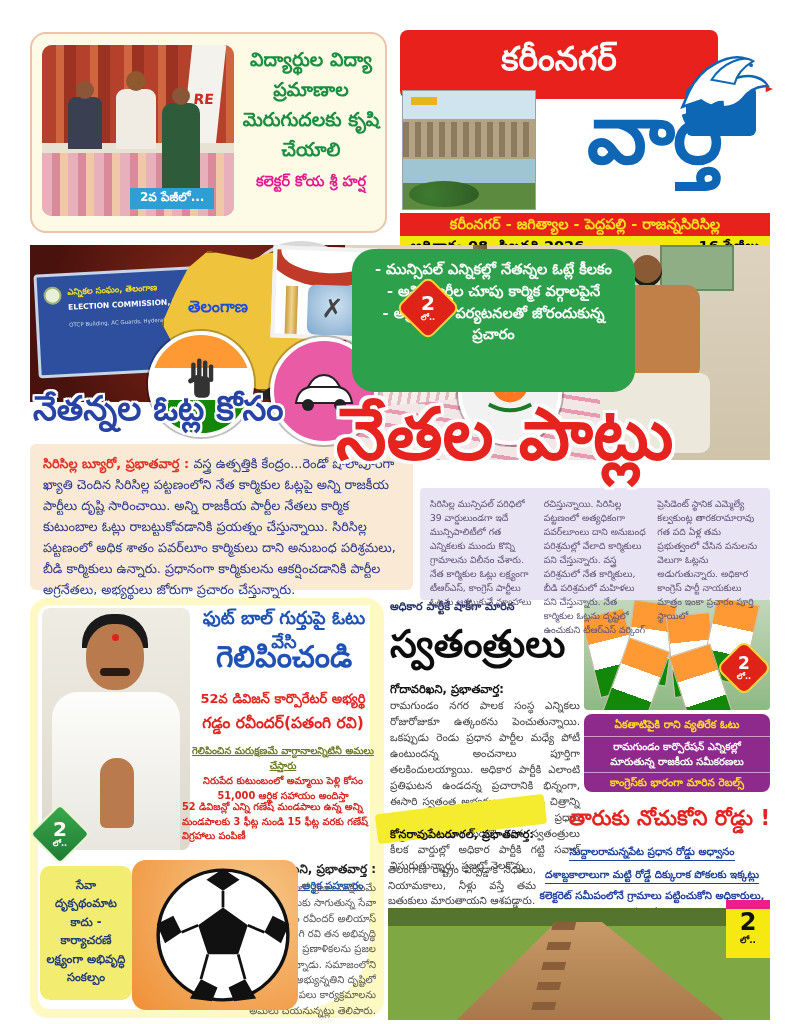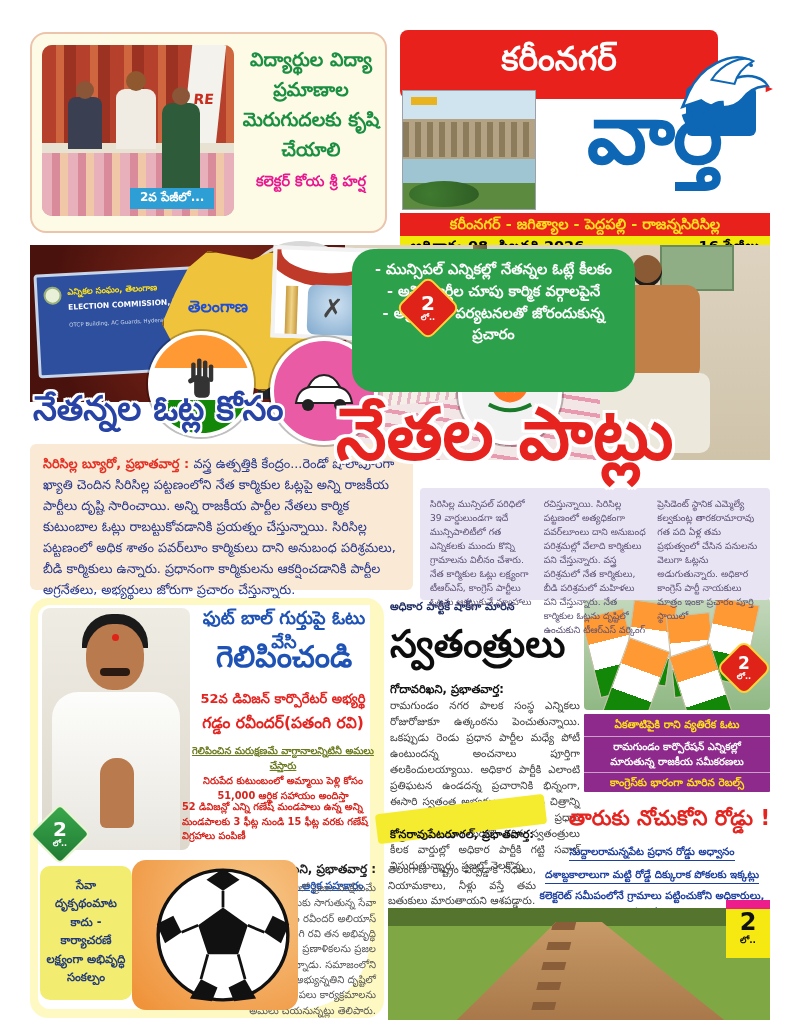--- a/index.html
+++ b/index.html
@@ -182,21 +182,21 @@
   .mid-head { position:absolute; left:2px; top:24px; color:#0d0d0d; font-weight:bold; font-size:38px; white-space:nowrap; }
   .mid-dl { position:absolute; left:2px; top:84px; color:#111; font-weight:bold; font-size:11.5px; }
   .mid-body { position:absolute; left:2px; top:100px; width:190px; color:#3c3c3c; font-size:10.5px;
               line-height:1.52; text-align:justify; }
   .flags { position:absolute; left:196px; top:0; width:186px; height:112px; border-radius:4px; overflow:hidden;
            background:linear-gradient(180deg,#c4d8bc,#8fb884); }
   .flag { position:absolute; width:44px; height:82px;
           background:linear-gradient(180deg,#ff9933 0 33%, #ffffff 33% 66%, #138808 66%); border:1px solid #c8c0a8; }
   .badge-flags { left:140px; top:50px; width:40px; height:40px; }
   .purple { position:absolute; left:196px; top:116px; width:186px; height:78px; background:#8e2a8c;
-            border-radius:1px; text-align:center; overflow:hidden; }
+            border-radius:8px; text-align:center; overflow:hidden; }
   .pp1 { color:#ffe11a; font-weight:bold; font-size:10.5px; padding:4px 4px 3px; }
   .pp2 { color:#fff; font-weight:bold; font-size:10px; line-height:1.45; padding:3px 8px;
          border-top:1px solid rgba(255,255,255,.55); border-bottom:1px solid rgba(255,255,255,.55); }
   .pp3 { color:#ffe11a; font-weight:bold; font-size:10.5px; padding:3px 4px; }
 
   
   .road { left:388px; top:800px; width:382px; height:220px; }
   .road-swoosh { position:absolute; left:-12px; top:4px; width:170px; height:30px; background:#f6ec2f;
                  transform:rotate(-7deg); border-radius:4px; }
   .road-head { position:absolute; left:150px; top:6px; width:232px; text-align:right; color:#e5231f;

